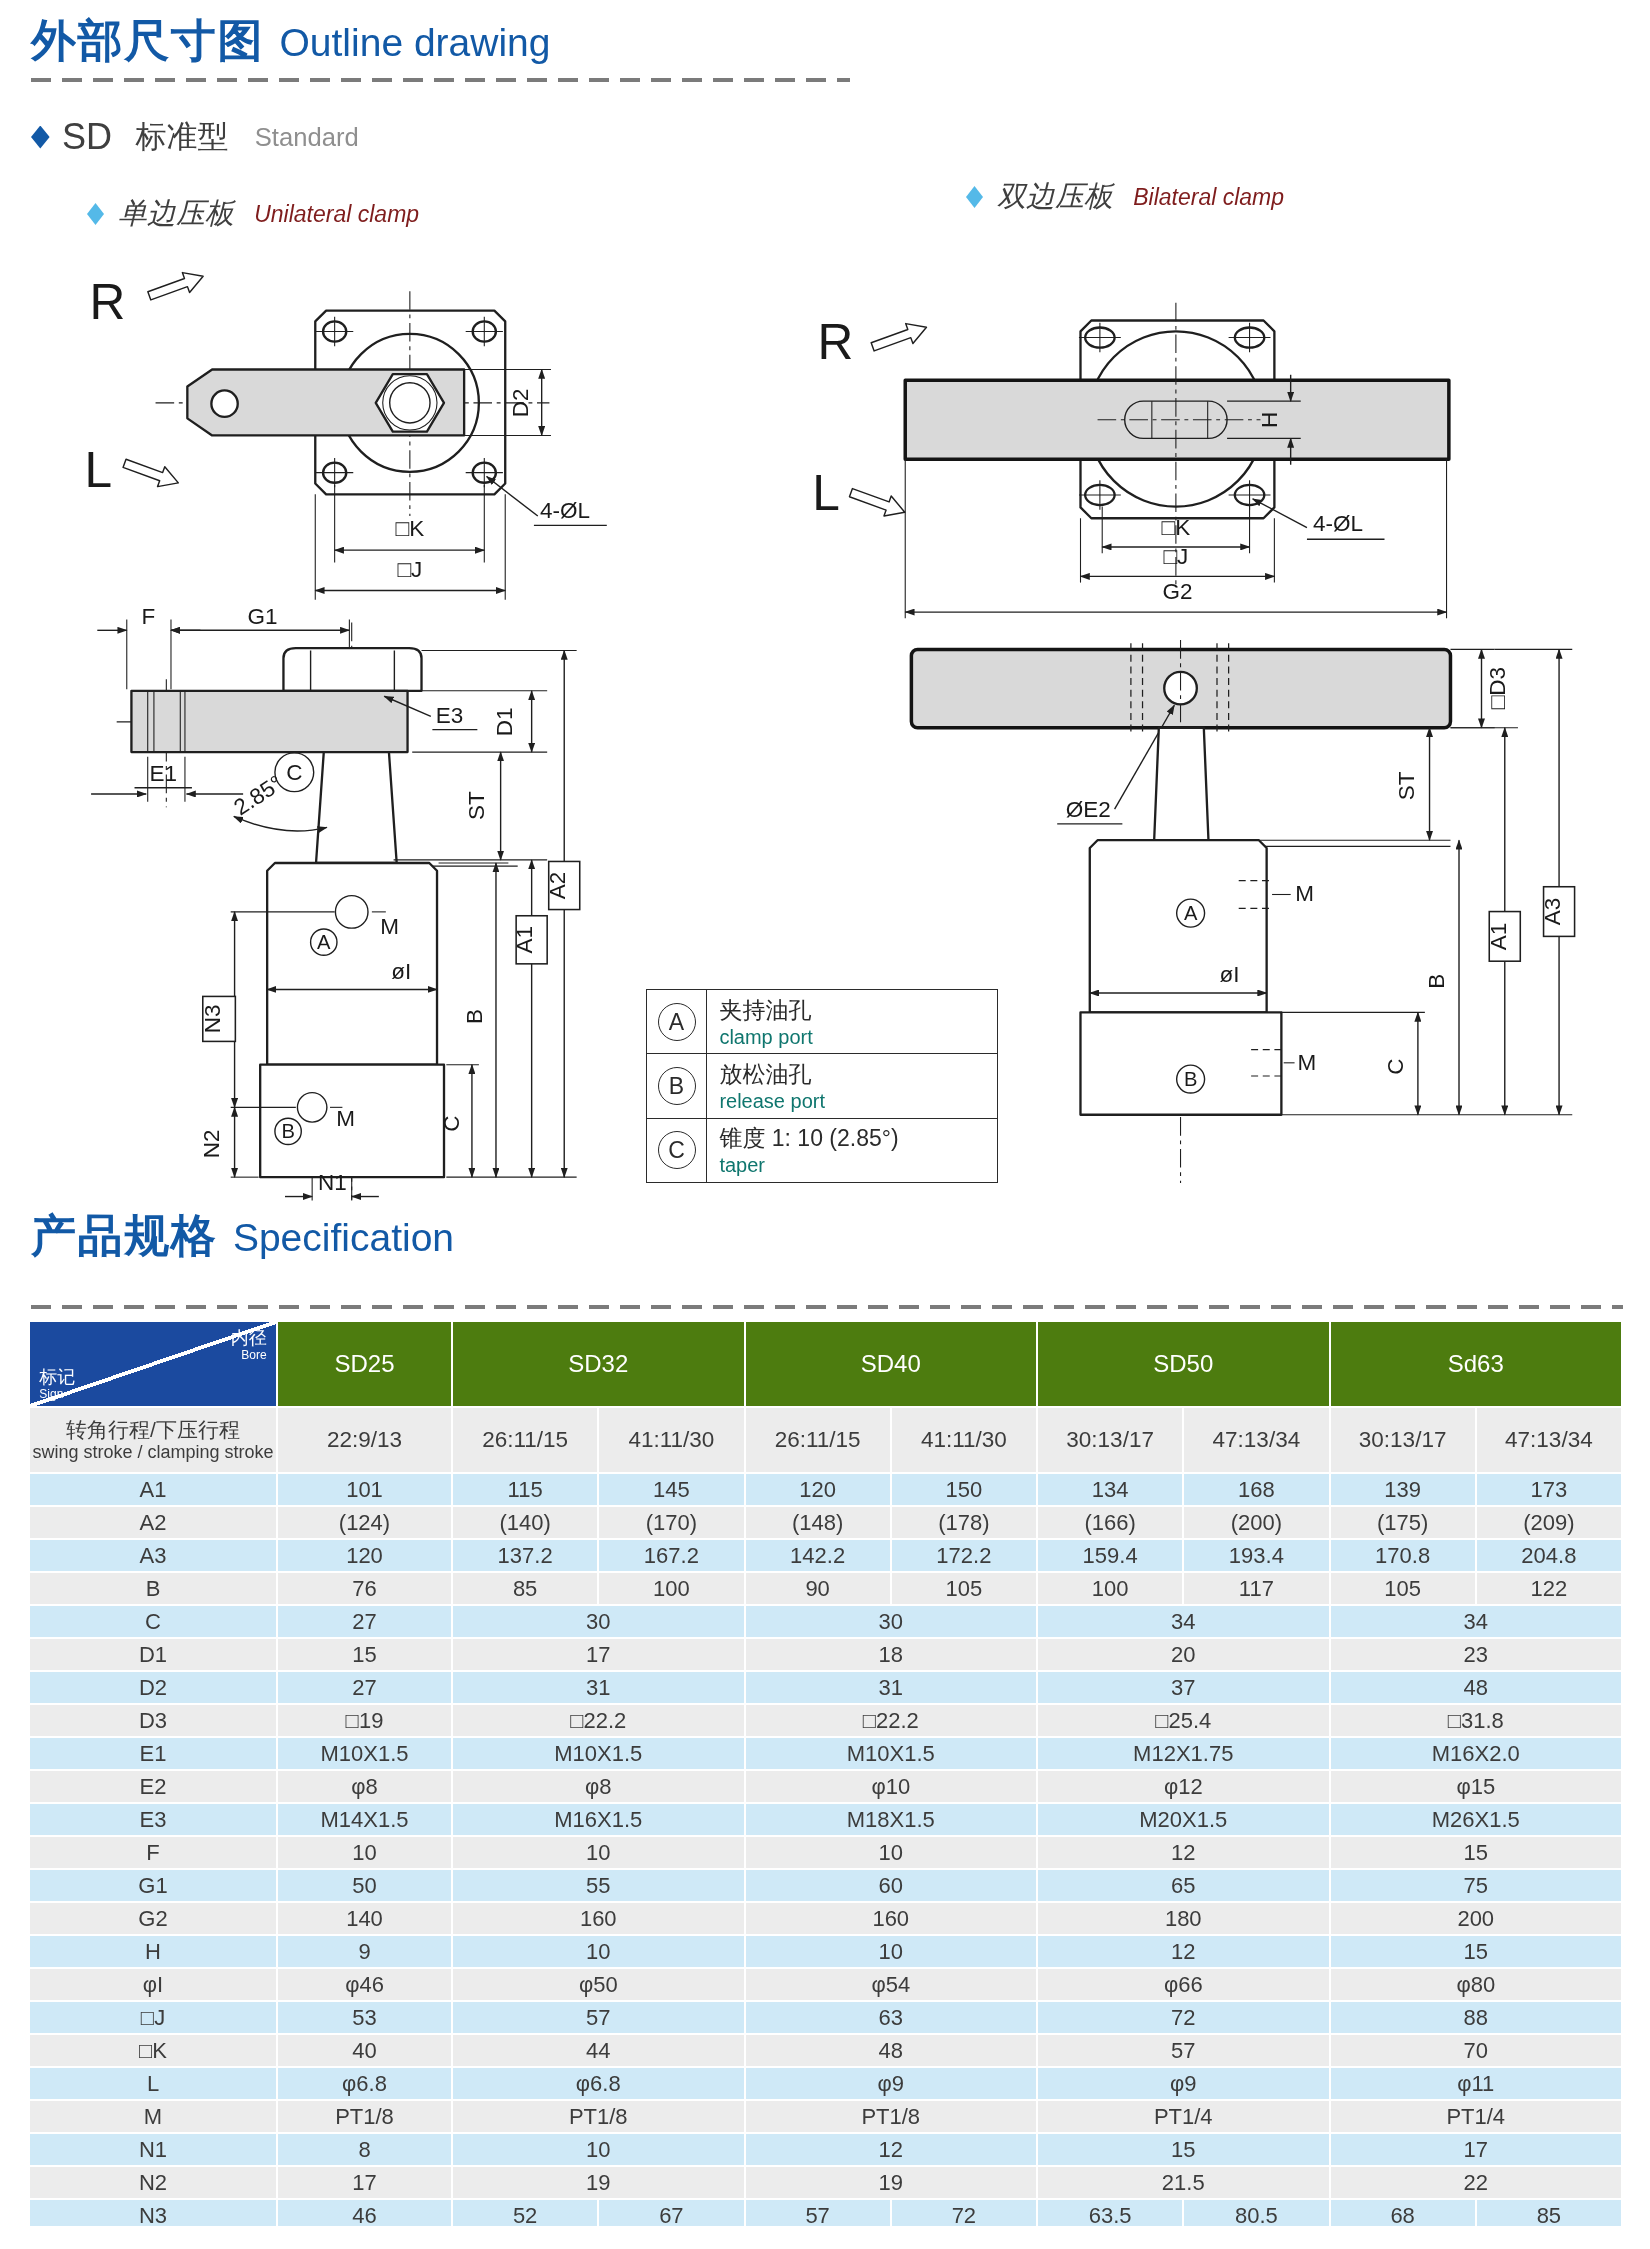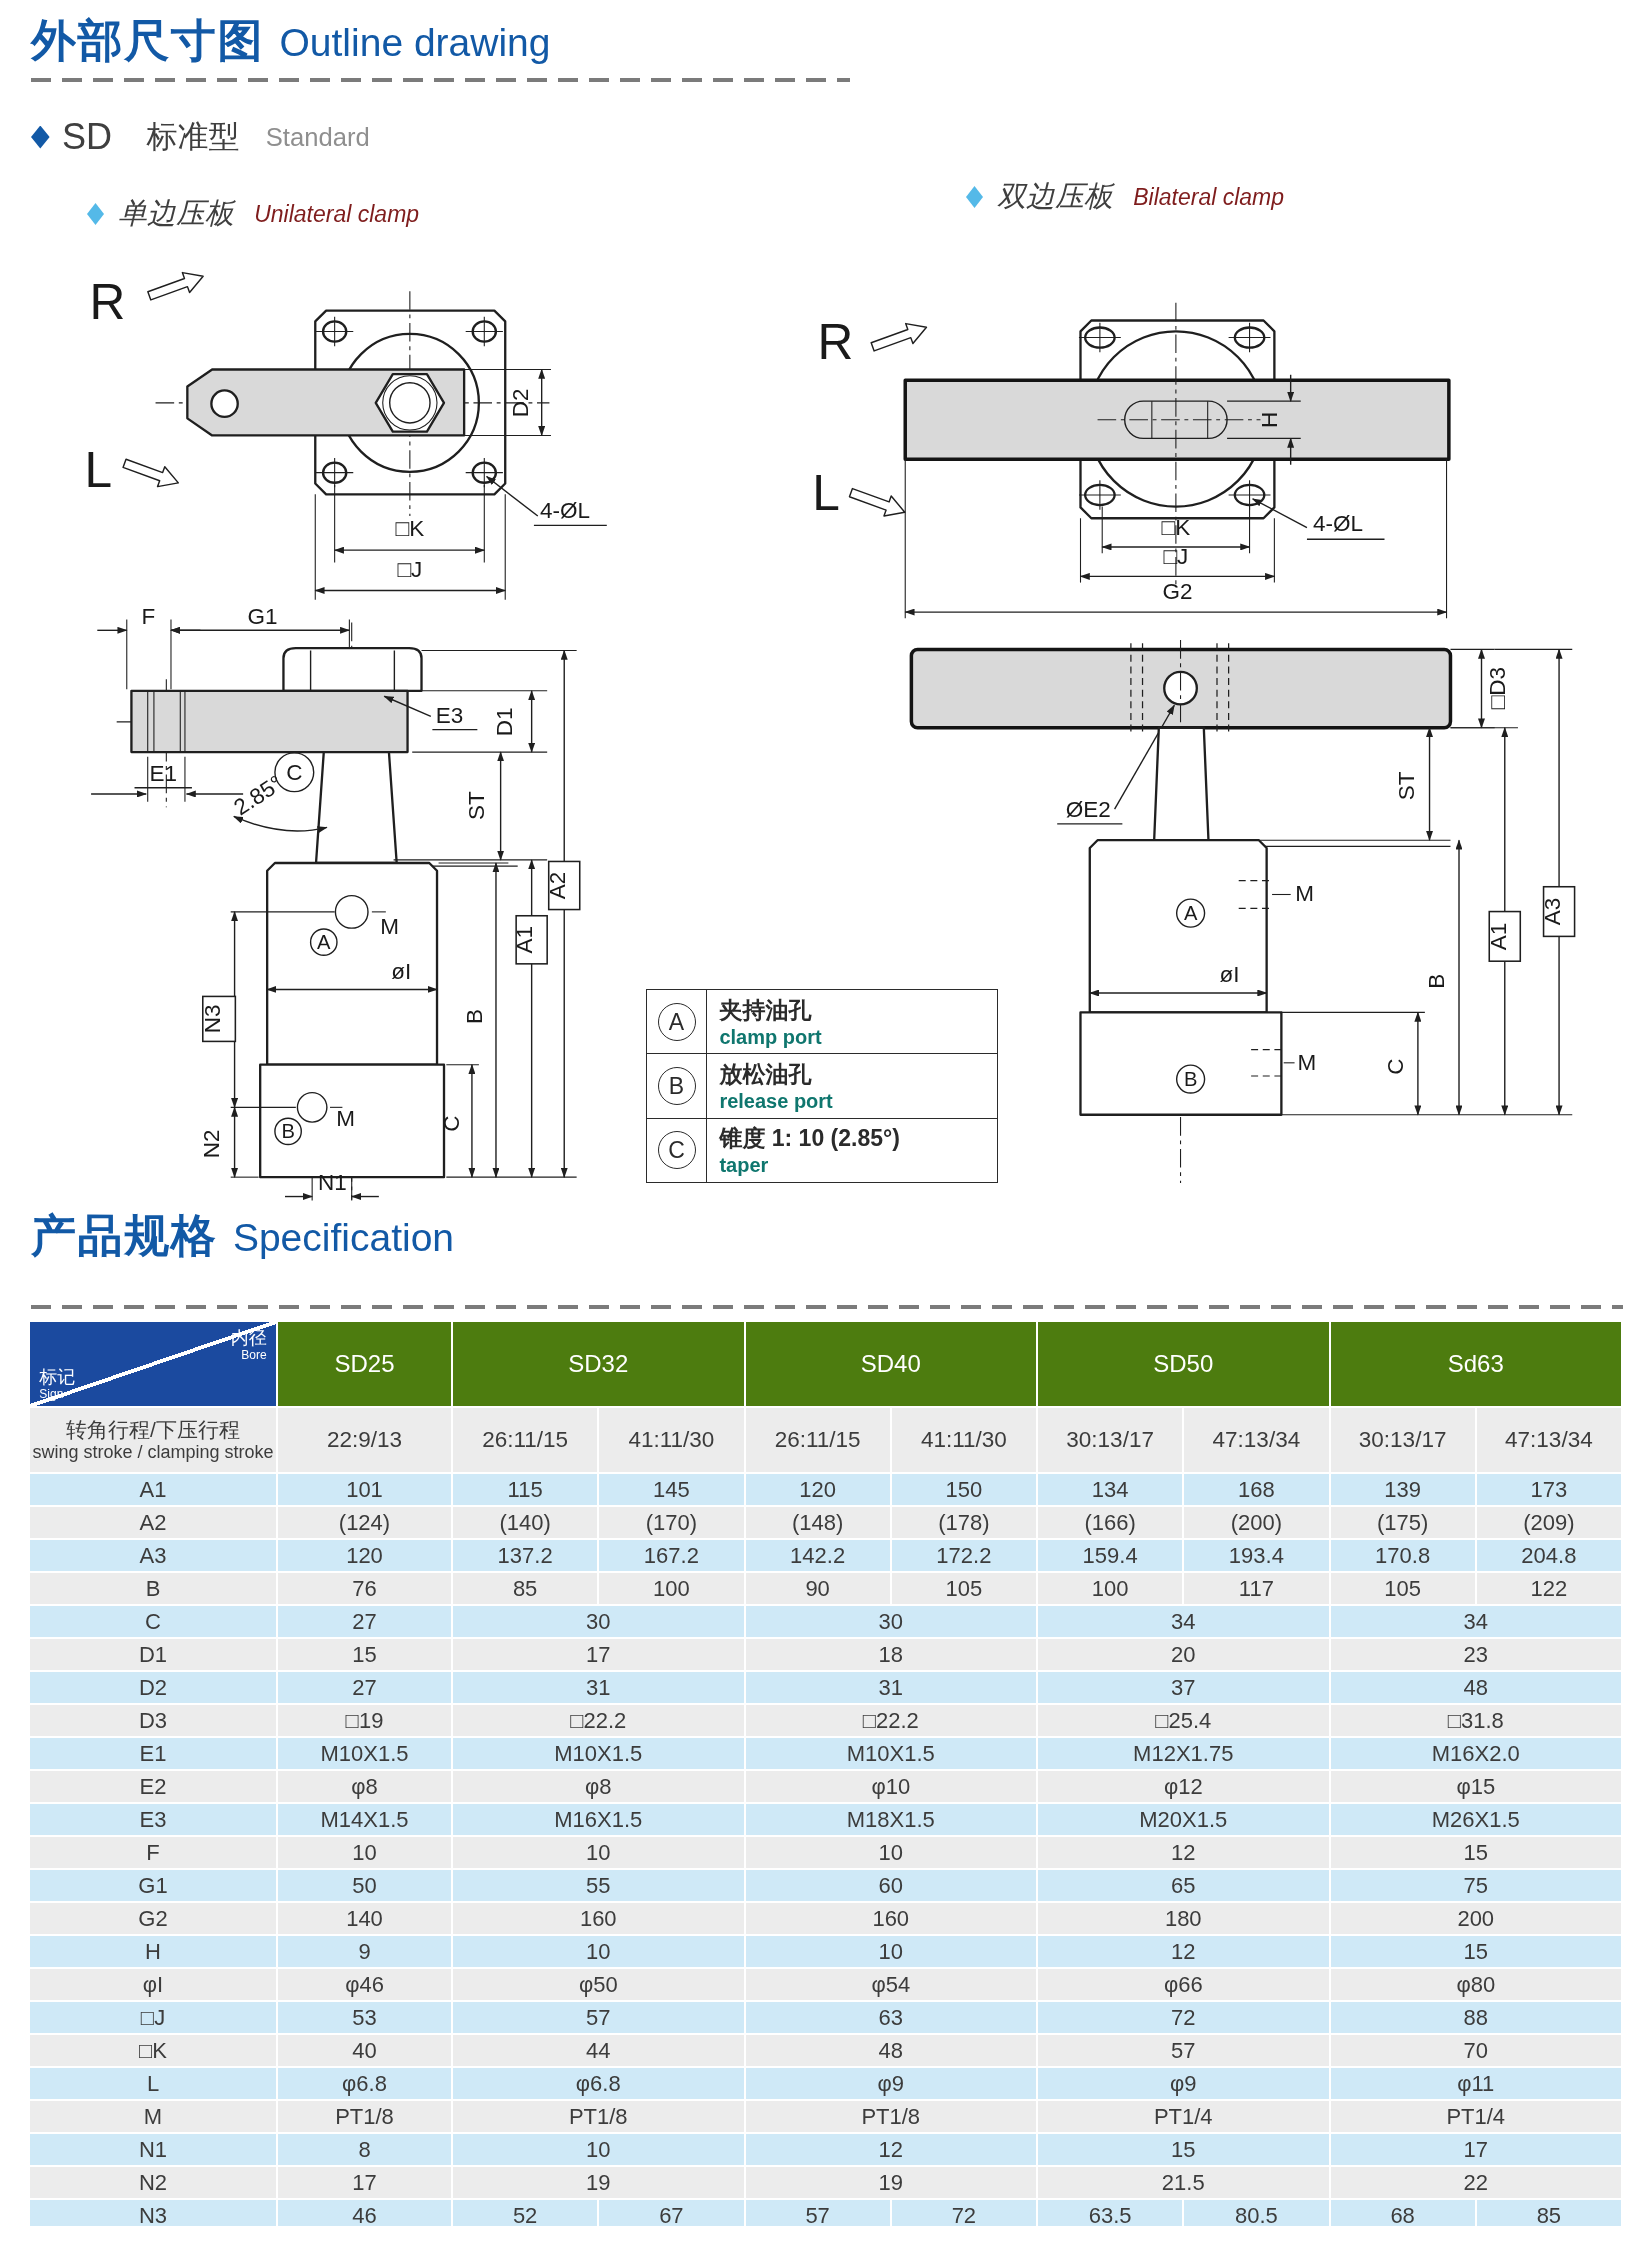--- a/index.html
+++ b/index.html
@@ -10,21 +10,21 @@
   .sec-title .zh{font-size:45px;font-weight:bold;letter-spacing:1.6px;}
   .sec-title .en{font-size:39px;font-weight:normal;}
   .dash-rule{position:absolute;height:3.9px;
     background:repeating-linear-gradient(90deg,#7b7b7b 0 20px,transparent 20px 31px);}
   
   .series{position:absolute;display:flex;align-items:center;gap:12.4px;}
   .dia{display:inline-block;width:18.6px;height:23px;background:#1259a6;
        clip-path:polygon(50% 0,100% 50%,50% 100%,0 50%);}
   .dia.light{background:#54b9e8;width:17px;height:22px;}
   .series .big{font-size:36px;color:#3f3f3f;}
-  .series .zh2{font-size:31px;color:#3f3f3f;margin-left:22px;}
+  .series .zh2{font-size:31px;color:#3f3f3f;margin-left:11px;}
   .series .en2{font-size:25.6px;color:#8f8f8f;margin-left:14px;}
   .clamp-h{position:absolute;display:flex;align-items:center;gap:14px;font-style:italic;}
   .clamp-h .zh3{font-size:29px;color:#3f3f3f;}
   .clamp-h .en3{font-size:23px;color:#7f1d1d;margin-left:6.2px;}
   
   svg{position:absolute;overflow:visible;}
   .ol{fill:#fff;stroke:#1f1f1f;stroke-width:3;stroke-linejoin:round;}
   .gray{fill:#d9d9d9;stroke:#1f1f1f;stroke-width:3;stroke-linejoin:round;}
   .grayT{fill:#d9d9d9;stroke:#141414;stroke-width:4.5;stroke-linejoin:round;}
   .nofill{fill:none;}
@@ -36,21 +36,21 @@
   .tb{font-size:64px;}
   .ts{font-size:26px;}
   .box{fill:#fff;stroke:#1f1f1f;stroke-width:2;}
   .arrowpoly{fill:#fff;stroke:#1f1f1f;stroke-width:3;stroke-linejoin:round;}
   
   .legend{position:absolute;border-collapse:collapse;}
   .legend td{border:1.9px solid #2b2b2b;vertical-align:middle;}
   .legend .key{width:57px;text-align:center;}
   .keycirc{display:inline-block;width:36px;height:36px;border:1.9px solid #2b2b2b;border-radius:50%;
            font-size:23px;line-height:36px;text-align:center;color:#2b2b2b;}
-  .legend .desc{padding:4.7px 7.8px 4.7px 12.4px;width:270px;font-weight:bold;}
+  .legend .desc{padding:4.7px 7.8px 4.7px 12.4px;width:270px;}
   .legend .dzh{font-size:23px;color:#2b2b2b;}
   .legend .den{font-size:20px;color:#0f766e;}
   
   .spec{position:absolute;border-collapse:collapse;table-layout:fixed;width:1595px;}
   .spec th,.spec td{border:2.3px solid #fff;text-align:center;vertical-align:middle;
     color:#3c3c3c;padding:0;overflow:hidden;}
   .spec thead th{background:#4d7c0f;color:#fff;font-size:24px;font-weight:normal;height:84px;}
   .spec th.corner{position:relative;
     background:linear-gradient(to bottom right,#1b4a9f 0%,#1b4a9f calc(50% - 1.9px),
       #fff calc(50% - 1.9px),#fff calc(50% + 1.9px),#1b4a9f calc(50% + 1.9px),#1b4a9f 100%);}

